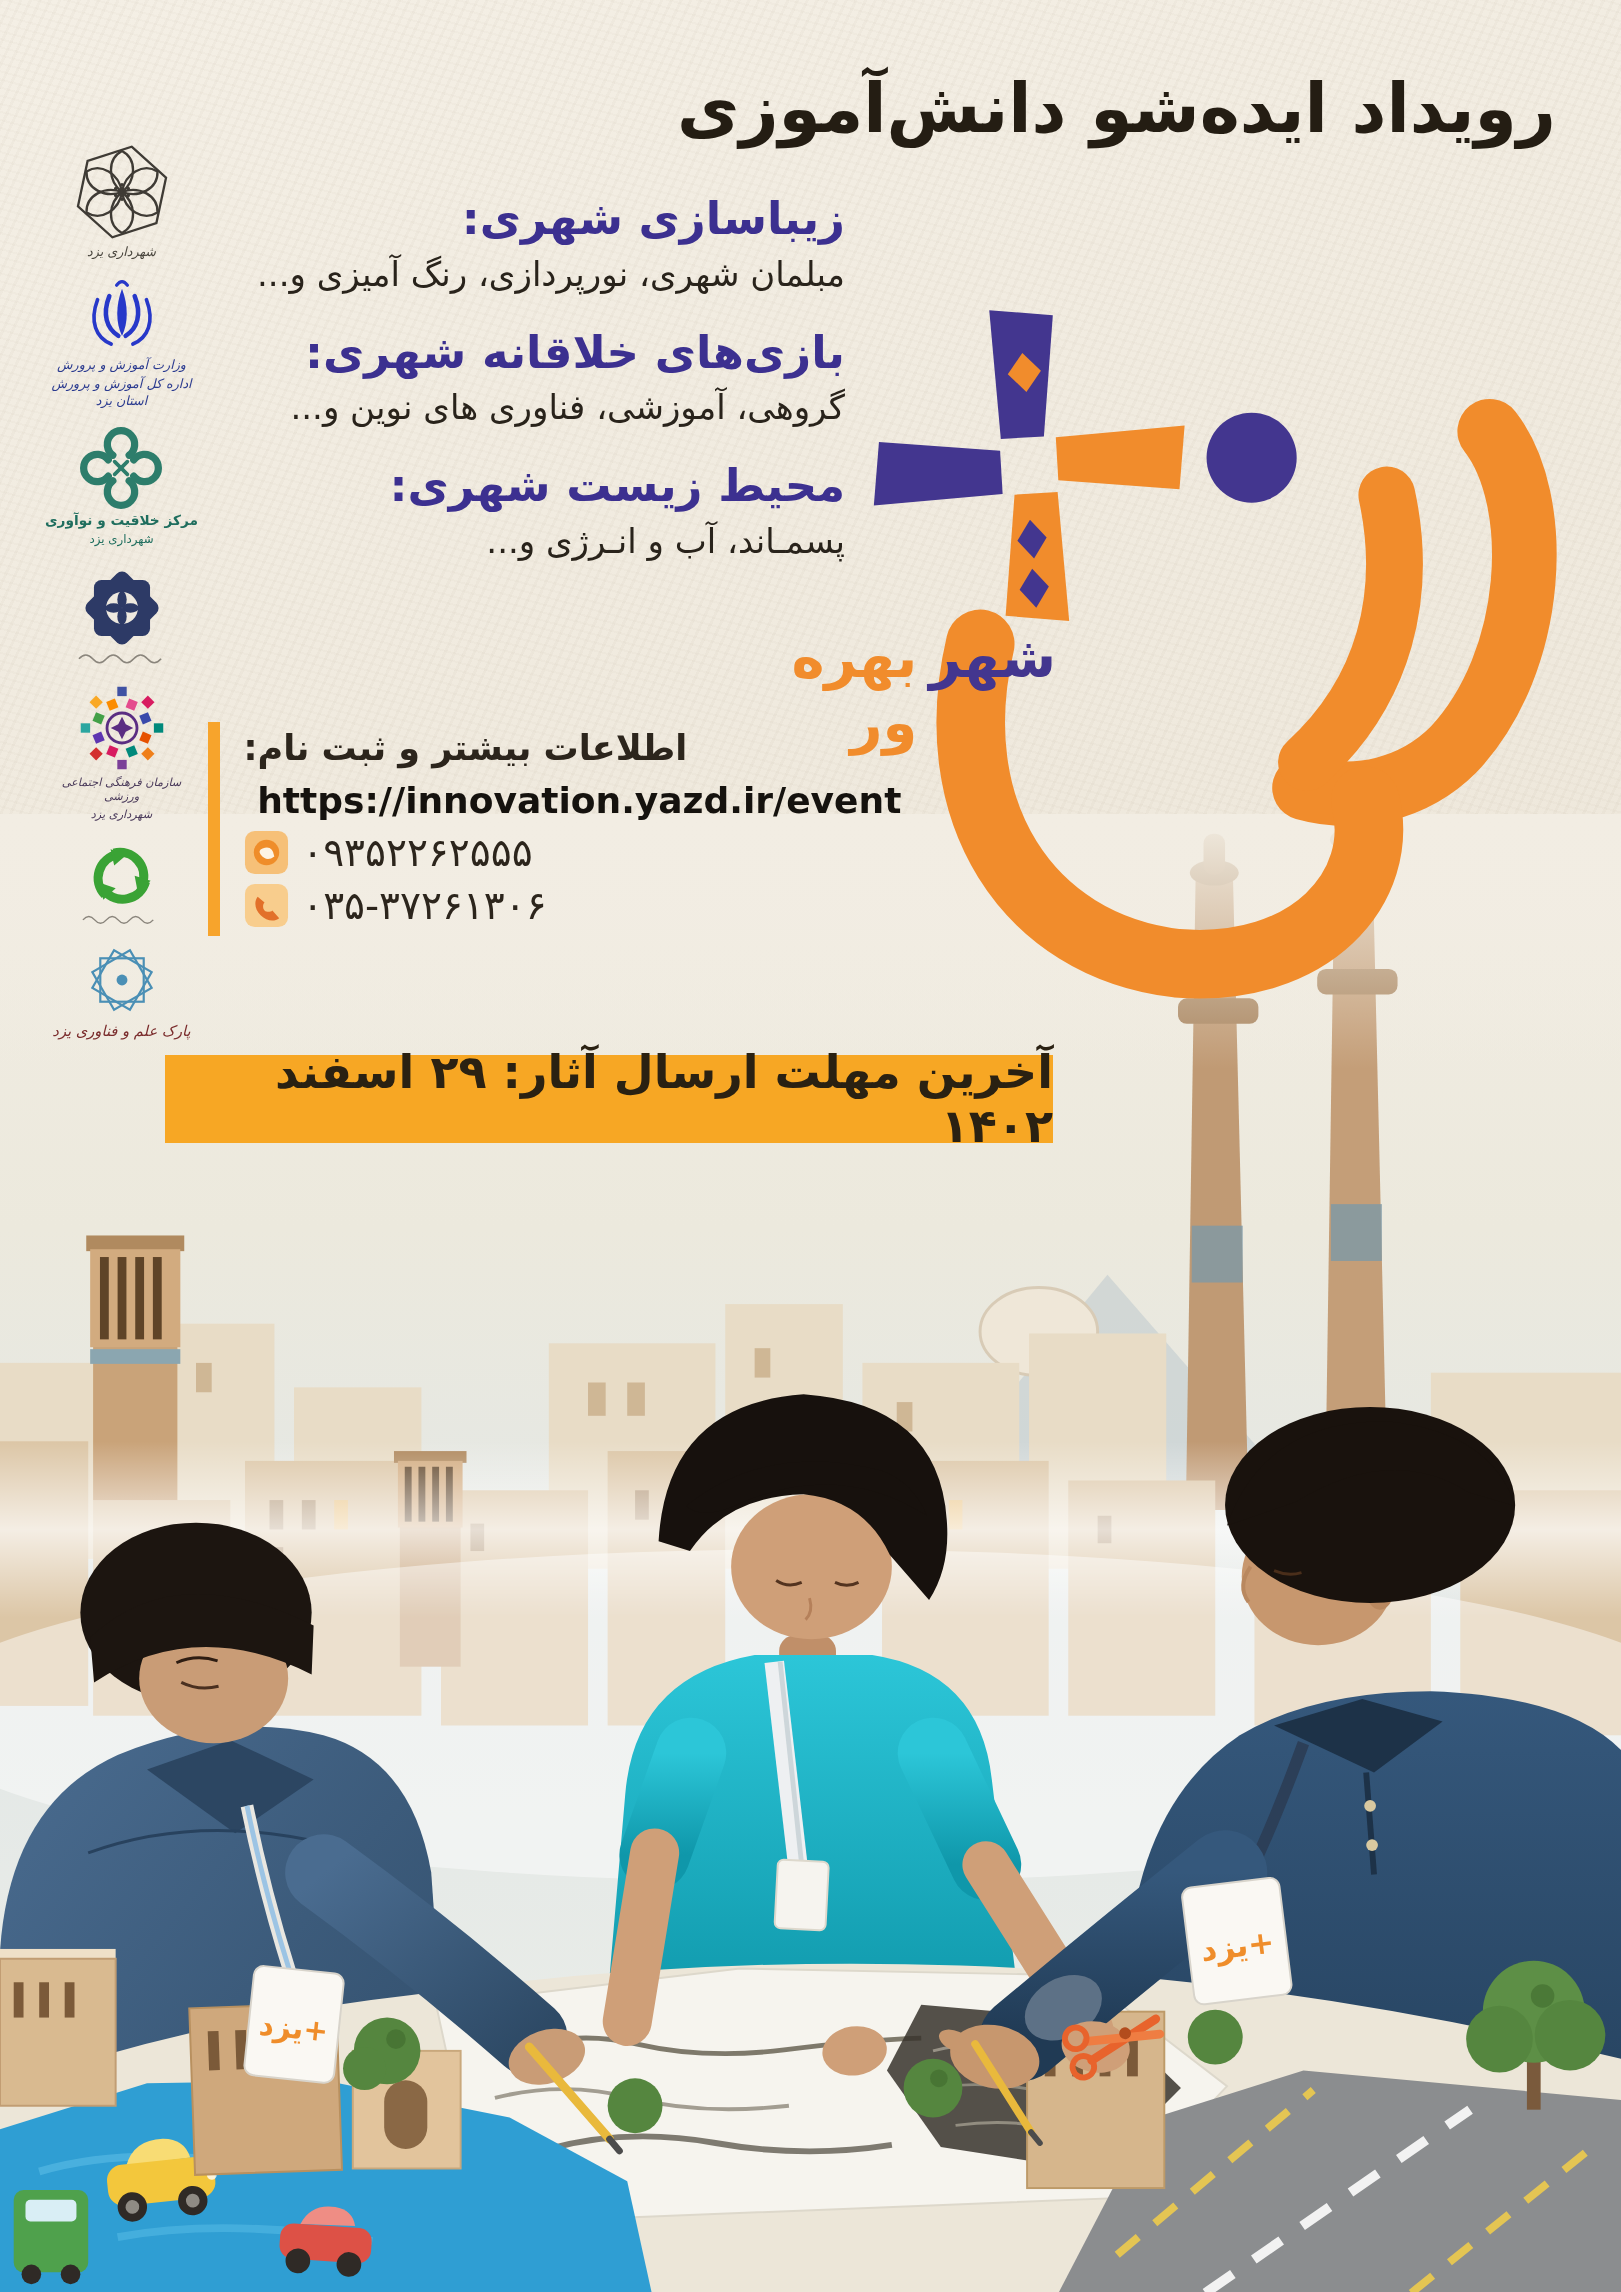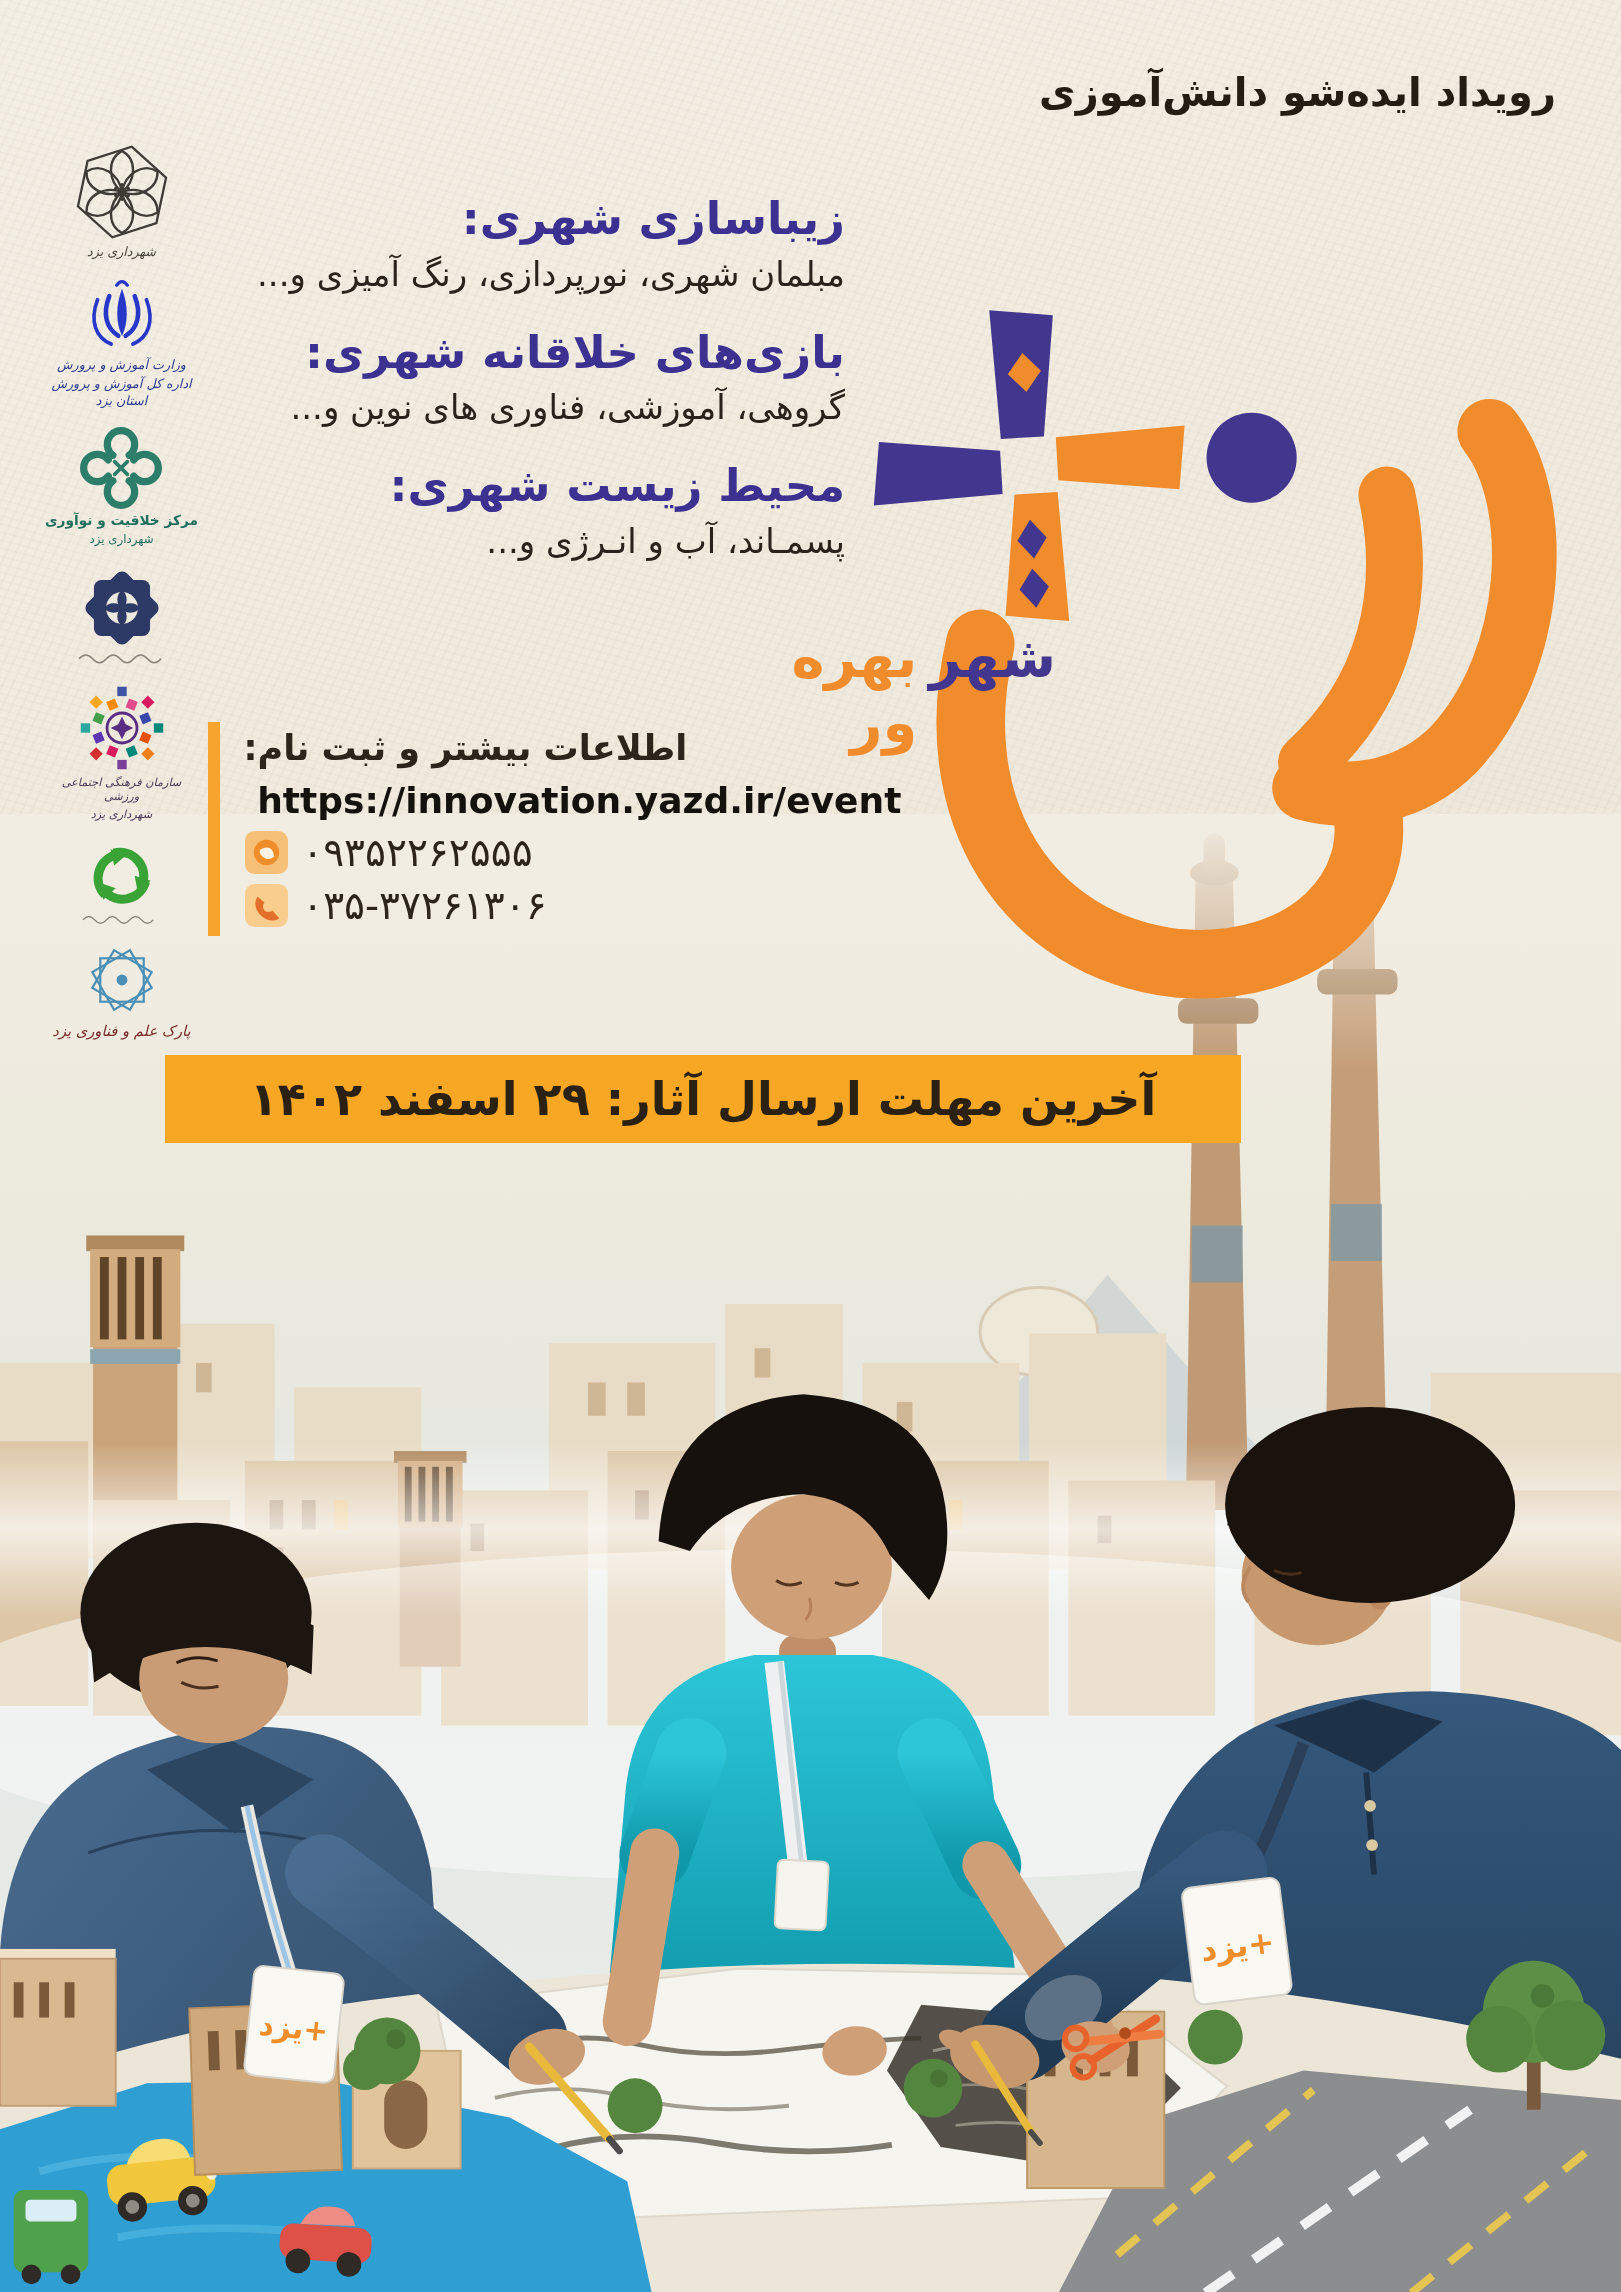--- a/index.html
+++ b/index.html
@@ -8,21 +8,21 @@
     background:linear-gradient(165deg,#f4efe5 0%,#efe9dd 40%,#ece5d8 70%,#f1ebe0 100%);}
   .poster::before{content:"";position:absolute;inset:0;pointer-events:none;z-index:0;
     background:
 stripes repeating-linear-gradient(115deg,rgba(125,104,74,.035) 0 2.9px,transparent 2.9px 8.8px),
       repeating-linear-gradient(15deg,rgba(125,104,74,.028) 0 2px,transparent 2px 7.8px);
     background: repeating-linear-gradient(115deg,rgba(125,104,74,.035) 0 2.9px,transparent 2.9px 8.8px),
       repeating-linear-gradient(15deg,rgba(125,104,74,.028) 0 2px,transparent 2px 7.8px);}
   .rtl{direction:rtl;}
   .ltr{direction:ltr;unicode-bidi:isolate;text-align:right;}
 
-  .title{position:absolute;top:69px;right:65px;z-index:4;font-size:40px;font-weight:bold;
+  .title{position:absolute;top:69px;right:65px;z-index:4;font-size:68px;font-weight:bold;
     color:#241d13;letter-spacing:-1px;}
 
   
   .sponsors{position:absolute;left:43px;top:143px;width:157px;z-index:4;display:flex;
     flex-direction:column;align-items:center;gap:17.6px;}
   .sponsor{display:flex;flex-direction:column;align-items:center;}
   .sponsor-caption{font-size:12.7px;color:#4a463e;text-align:center;line-height:1.3;margin-top:2.9px;font-style:italic;}
   .cap-ministry{color:#2a3a8f;}
   .cap-creativity{color:#1f6e5e;font-style:normal;font-weight:bold;font-size:13.7px;}
   .cap-creativity2{color:#1f6e5e;font-style:normal;font-size:11.8px;}
@@ -45,21 +45,21 @@
   
   .contact{position:absolute;left:208px;top:722px;width:510px;z-index:4;
     border-left:12.7px solid #f7a42c;padding-left:23.5px;}
   .contact-label{font-size:35px;font-weight:bold;color:#2c251c;direction:rtl;text-align:left;margin:5.9px 0 9.8px 0;}
   .contact-label.second{margin-top:29px;}
   .contact-row{display:flex;align-items:center;gap:13.7px;margin:7.8px 0;}
   .contact-url{font-size:36px;font-weight:bold;color:#15120e;}
   .contact-number{font-size:39px;color:#2c251c;letter-spacing:1px;}
 
   
-  .deadline{position:absolute;left:165px;top:1055px;width:1076px;height:88px;z-index:4;
+  .deadline{position:absolute;left:165px;top:1055px;width:888px;height:88px;z-index:4;
     background:#f7a724;display:flex;align-items:center;justify-content:center;
     font-size:46px;font-weight:bold;color:#2a2112;direction:rtl;}
 
   .scene{position:absolute;left:0;top:814px;width:1621px;height:1479px;z-index:1;}
 </style>
 </head>
 <body>
 
 <div class="poster">
 

